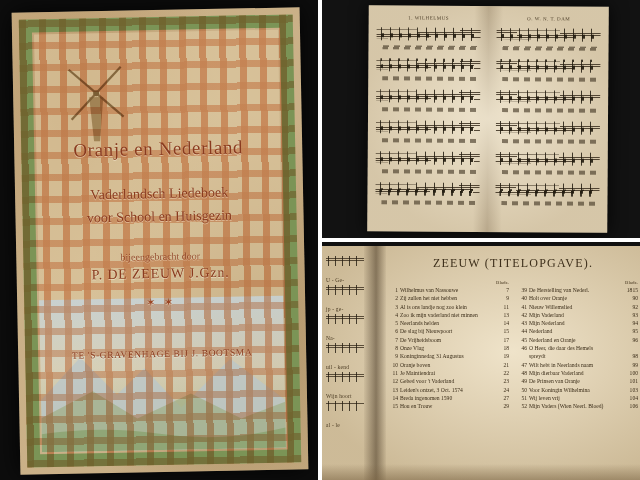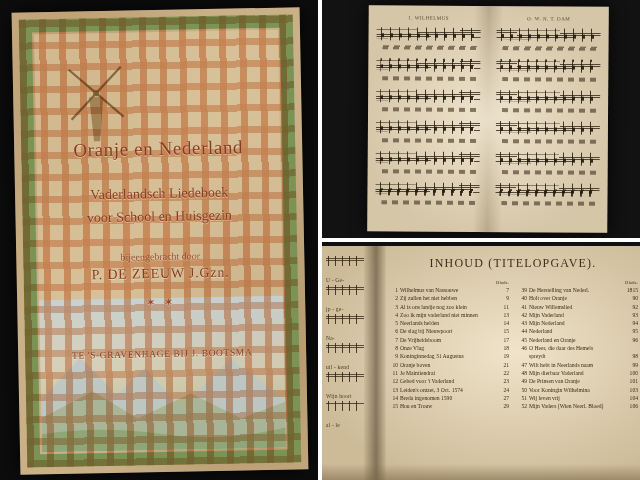--- a/index.html
+++ b/index.html
@@ -494,21 +494,21 @@
         <div class="mini-stave">
             <div class="lines"></div>
             <div class="notes"></div>
           </div>
         <div class="fragwords">al - le</div>
       </div>
 
       <div class="gutter"></div>
 
       <div class="index-body">
-        <div class="inhoud-title">INHOUD (TITELOPGAVE).</div>
+        <div class="inhoud-title">ZEEUW (TITELOPGAVE).</div>
         <div class="index-cols">
 
           <div class="col">
             <div class="bladz">Bladz.</div>
             <div class="entry">
                 <span class="num">1</span>
                 <span class="txt">Wilhelmus van Nassouwe</span>
                 <span class="pg">7</span>
               </div>
             <div class="entry">

